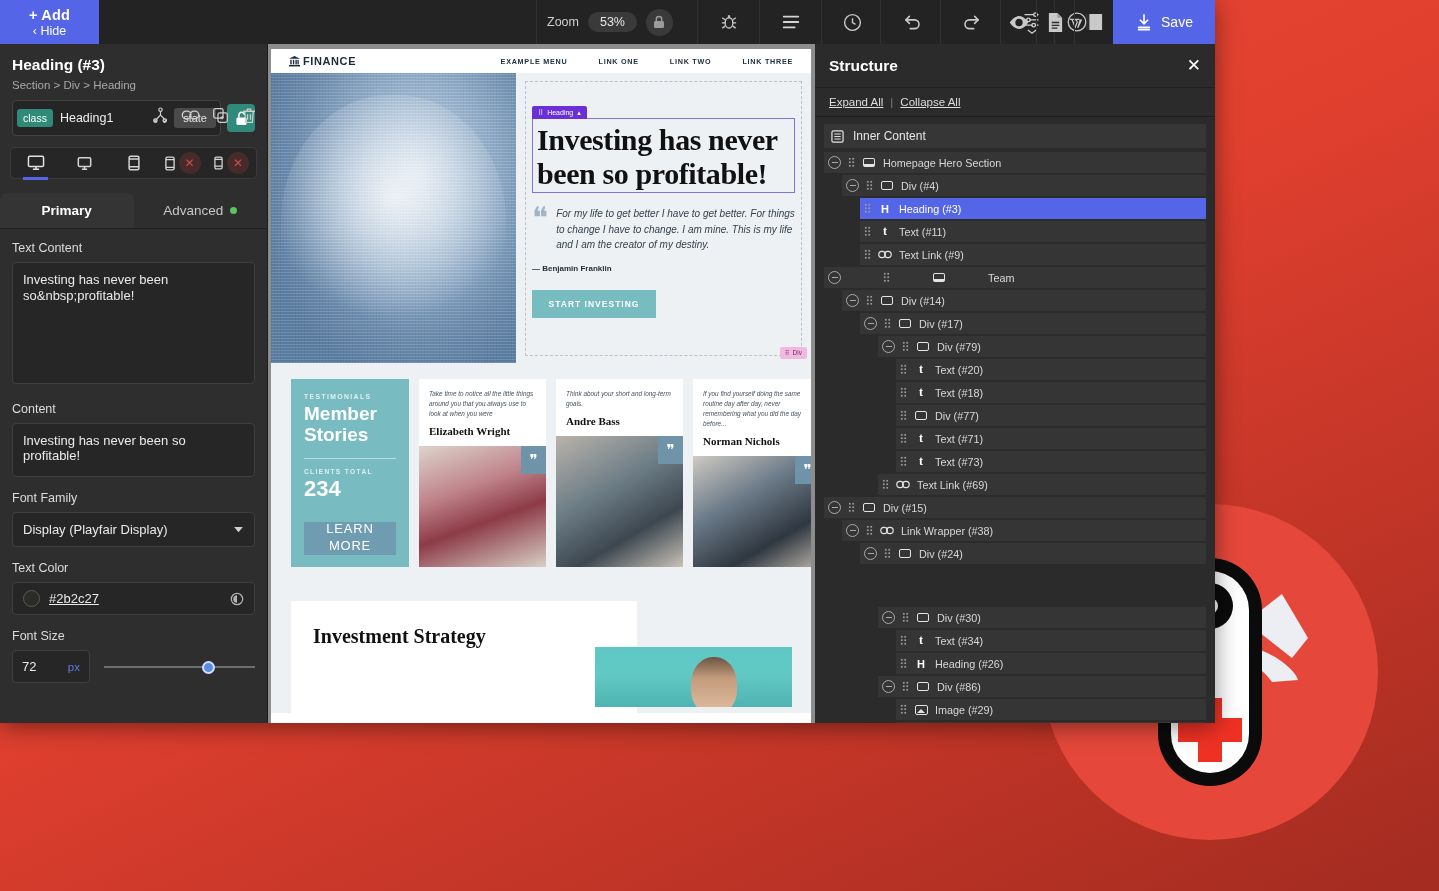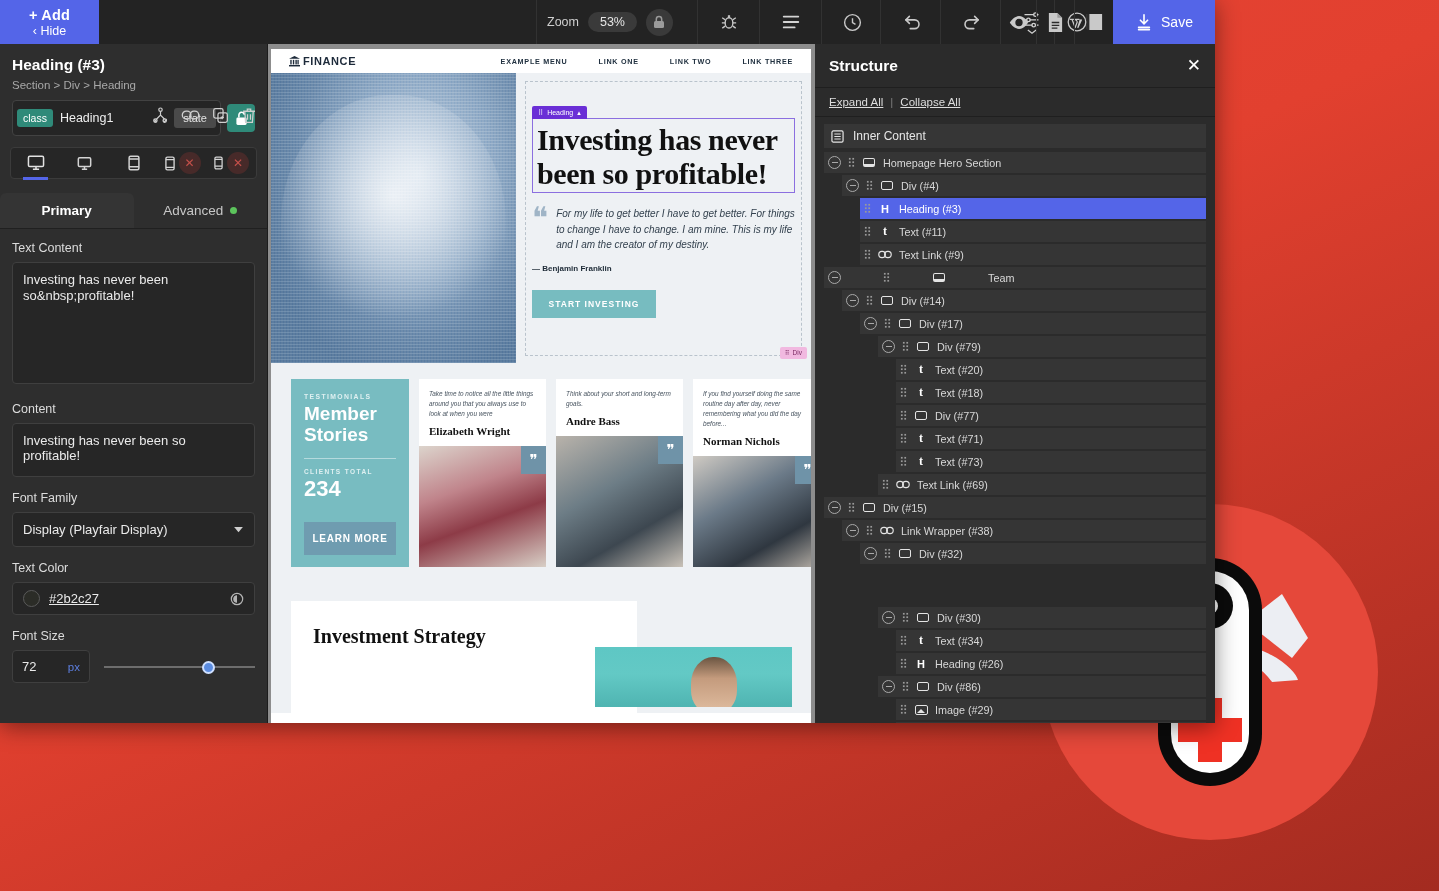--- a/index.html
+++ b/index.html
@@ -153,21 +153,21 @@
   
   #testis { height:220px; background:#eef1f4; padding:16px 20px; display:flex; gap:10px; overflow:hidden; }
   #tcard0 { width:118px; background:#78bcc1; color:#fff; padding:14px 13px; flex:none; }
   #tcard0 .kick { font-size:6.8px; letter-spacing:1.4px; color:#dff0f1; font-weight:700; }
   #tcard0 .big { font-family:"Liberation Sans", sans-serif; font-weight:700; font-size:19px;
                  line-height:1.1; margin-top:4px; }
   #tcard0 .rule { height:1px; background:rgba(255,255,255,.45); margin:12px 0 9px 0; }
   #tcard0 .kick2 { font-size:6.5px; letter-spacing:1.4px; color:#dff0f1; font-weight:700; }
   #tcard0 .num { font-size:22px; font-weight:700; margin-top:1px; }
   #tcard0 .lmbtn { margin-top:20px; height:33px; background:#6f9cb0; color:#fff;
-                   font-size:10px; font-weight:700; letter-spacing:.8px; line-height:1.3;
+                   font-size:13px; font-weight:400; letter-spacing:.8px; line-height:1.3;
                    display:flex; align-items:center; justify-content:center; text-align:center; cursor:pointer; }
   .tcard { width:127px; flex:none; background:#fff; display:flex; flex-direction:column; }
   .tcard .tq { padding:10px 10px 0 10px; font-size:6.4px; font-style:italic; line-height:1.55; color:#46525e; }
   .tcard .tn { padding:6px 10px 9px 10px; font-family:"Liberation Serif", serif;
                font-weight:700; font-size:11px; color:#111; }
   .tphoto { position:relative; flex:1; min-height:96px; }
   .tphoto .qb { position:absolute; right:0; top:0; width:25px; height:28px; background:#6f93a8;
                 color:#fff; font-family:"Liberation Serif", serif; font-size:15px;
                 display:flex; align-items:center; justify-content:center; }
   #ph1 { background:linear-gradient(160deg,#dcd4cc 0%,#c0848b 35%,#8d3b47 60%,#d8cfc6 100%); }
@@ -814,21 +814,21 @@
           <div class="node" style="margin-left: 36px; padding-left: 4px;">
             <span class="collapse">
               <i></i>
             </span>
             <span class="gutter">
               <span class="grip"></span>
             </span>
             <span class="tico">
               <span class="box-ico"></span>
             </span>
-            <span class="lbl">Div (#32)</span>
+            <span class="lbl">Div (#24)</span>
           </div>
           <div class="node" style="margin-left: 54px; padding-left: 4px; margin-top: 43px;">
             <span class="collapse">
               <i></i>
             </span>
             <span class="gutter">
               <span class="grip"></span>
             </span>
             <span class="tico">
               <span class="box-ico"></span>

